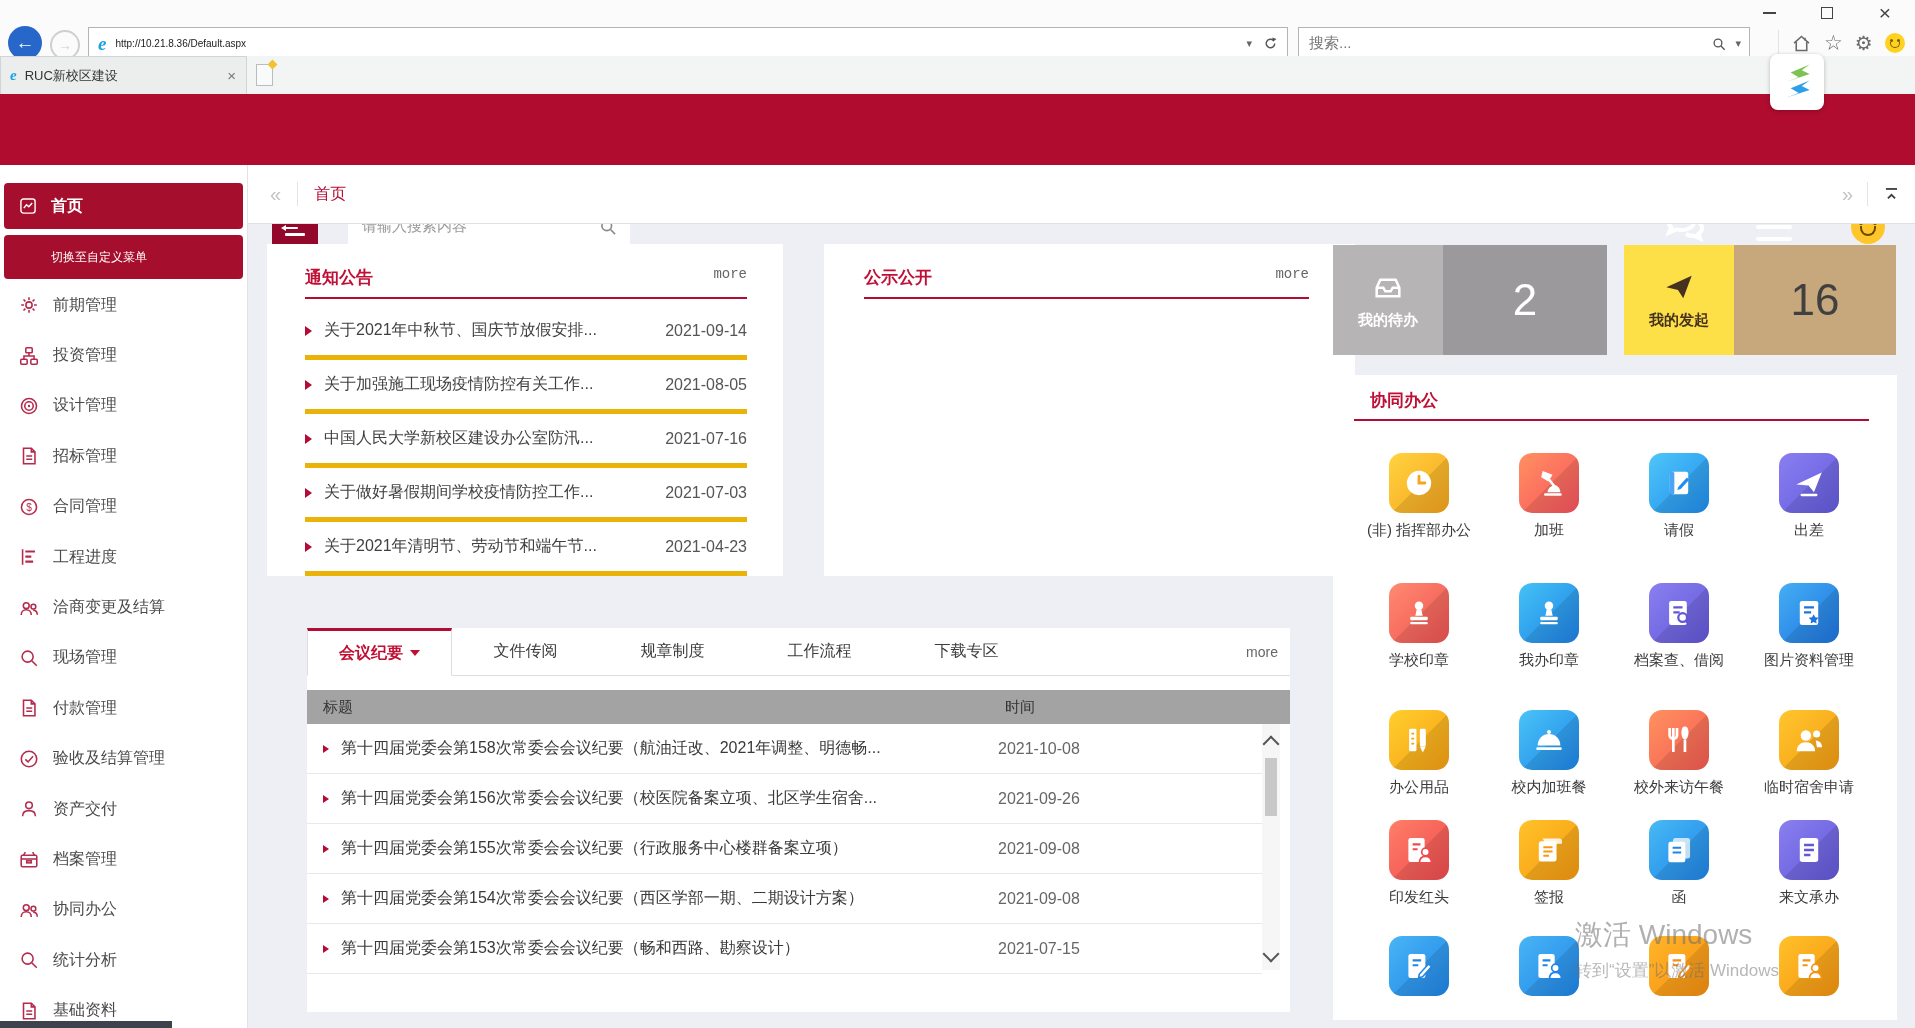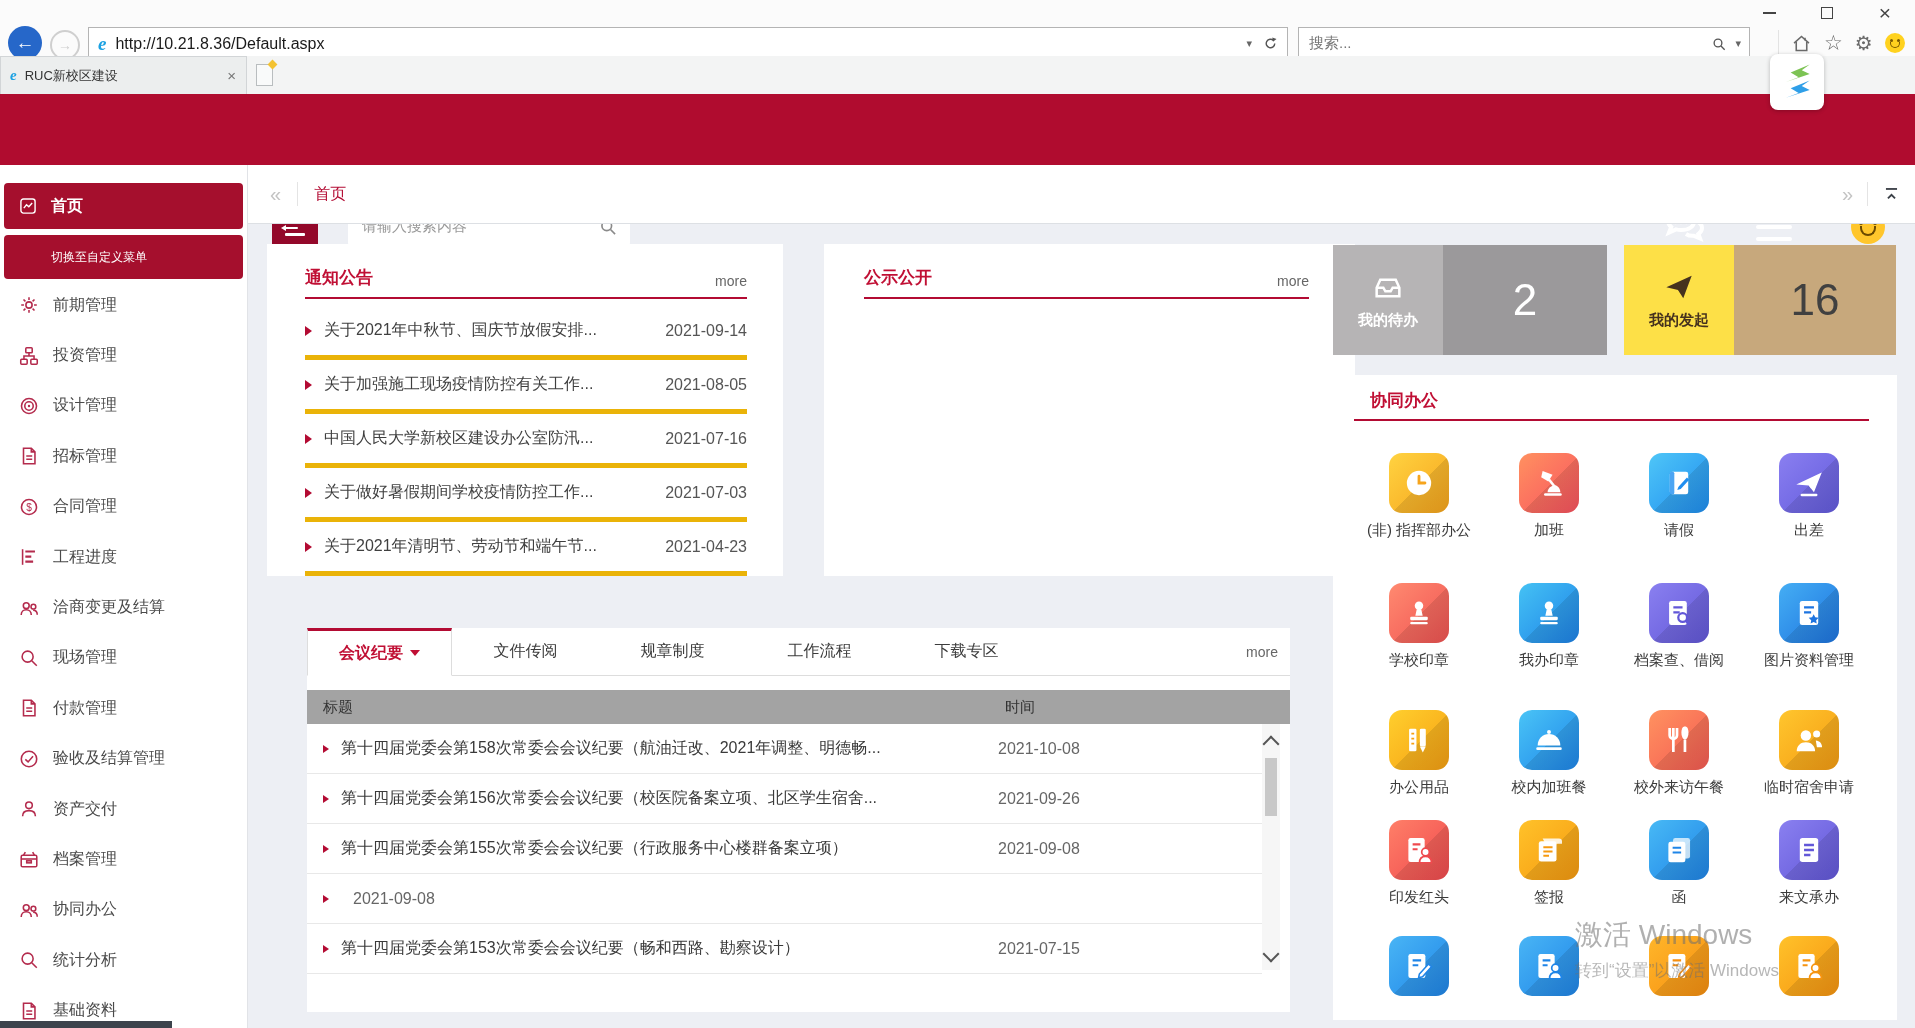--- a/index.html
+++ b/index.html
@@ -10,21 +10,21 @@
   
   .titlebar{left:0;top:0;width:1915px;height:56px;background:#fbfbfb;}
   .btn-back{left:8px;top:26px;width:34px;height:34px;border-radius:50%;background:#2667c9;
             color:#fff;display:flex;align-items:center;justify-content:center;font-size:19px;font-weight:bold;}
   .btn-fwd{left:50px;top:30px;width:26px;height:26px;border-radius:50%;border:2px solid #cfcfcf;
            color:#cfcfcf;display:flex;align-items:center;justify-content:center;font-size:14px;font-weight:bold;}
   .urlbar{left:88px;top:27px;width:1200px;height:33px;background:#fff;border:1px solid #b4b4b4;
           display:flex;align-items:center;box-sizing:border-box;}
   .fav-e{font-family:"Liberation Serif","DejaVu Serif",serif;font-style:italic;font-weight:bold;
          color:#1ba1e2;font-size:19px;margin:0 9px 0 9px;}
-  .url-text{font-size:16px;color:#1a1a1a;}
+  .url-text{font-size:10px;color:#1a1a1a;}
   .url-tools{margin-left:auto;display:flex;align-items:center;gap:10px;padding-right:8px;color:#666;}
   .caret{font-size:11px;color:#666;}
   .searchbar{left:1298px;top:27px;width:452px;height:33px;background:#fff;border:1px solid #b4b4b4;
              display:flex;align-items:center;box-sizing:border-box;}
   .search-text{font-size:15px;color:#777;margin-left:10px;}
   .search-tools{margin-left:auto;display:flex;align-items:center;gap:8px;padding-right:8px;color:#555;}
   .win-controls{right:8px;top:0;height:26px;display:flex;align-items:center;gap:38px;padding-right:12px;}
   .wc{color:#444;display:flex;align-items:center;justify-content:center;width:20px;height:20px;}
   .wc-min .bar{width:13px;height:2px;background:#444;}
   .wc-restore .sq{position:relative;width:10px;height:10px;border:1.5px solid #444;background:#fbfbfb;}
@@ -90,21 +90,21 @@
   .breadbar{left:248px;top:165px;width:1667px;height:59px;background:#fff;border-bottom:1px solid #dde0e4;box-sizing:border-box;}
   .bc-left{position:absolute;left:22px;top:0;height:58px;display:flex;align-items:center;gap:16px;}
   .bc-right{position:absolute;right:14px;top:0;height:58px;display:flex;align-items:center;gap:14px;}
   .bc-arrows{color:#c3c3c3;font-size:20px;}
   .bc-sep{width:1px;height:24px;background:#e4e4e4;}
   .bc-page{color:#b30b33;font-size:16px;}
   .bc-collapse{color:#3a3f46;}
 
   
   .card{background:#fff;}
-  .panel-head{display:flex;align-items:flex-end;justify-content:space-between;}
+  .panel-head{display:flex;align-items:flex-start;justify-content:space-between;font-family:Liberation Mono, monospace;}
   .panel-title{font-size:17px;font-weight:bold;color:#c00f34;}
   .more{font-size:14px;color:#666;}
   .red-rule{height:2px;background:#b30b33;}
 
   .notice-card{left:267px;top:244px;width:516px;height:332px;}
   .notice-inner{position:absolute;left:38px;right:36px;top:22px;}
   .n-list{margin-top:7px;}
   .n-row{height:49px;display:flex;align-items:center;border-bottom:5px solid #eab308;}
   .tri{width:0;height:0;border:5px solid transparent;border-left:7px solid #b30b33;flex:none;margin-right:7px;}
   .n-title{font-size:16px;color:#3f3f3f;flex:1;white-space:nowrap;overflow:hidden;text-overflow:ellipsis;}
@@ -861,20 +861,21 @@
           <span class="d-title">第十四届党委会第156次常委会会议纪要（校医院备案立项、北区学生宿舍...</span>
           <span class="d-date">2021-09-26</span>
         </div>
         <div class="d-row">
           <span class="tri" style="border-left-width: 6px; border-top-width: 4.5px; border-bottom-width: 4.5px;"></span>
           <span class="d-title">第十四届党委会第155次常委会会议纪要（行政服务中心楼群备案立项）</span>
           <span class="d-date">2021-09-08</span>
         </div>
         <div class="d-row">
           <span class="tri" style="border-left-width: 6px; border-top-width: 4.5px; border-bottom-width: 4.5px;"></span>
+          <span class="d-title">第十四届党委会第154次常委会会议纪要（西区学部一期、二期设计方案）</span>
           <span class="d-date">2021-09-08</span>
         </div>
         <div class="d-row">
           <span class="tri" style="border-left-width: 6px; border-top-width: 4.5px; border-bottom-width: 4.5px;"></span>
           <span class="d-title">第十四届党委会第153次常委会会议纪要（畅和西路、勘察设计）</span>
           <span class="d-date">2021-07-15</span>
         </div>
       </div>
     <div class="scrollbar">
       <span class="sc-arrow sc-up"></span>

